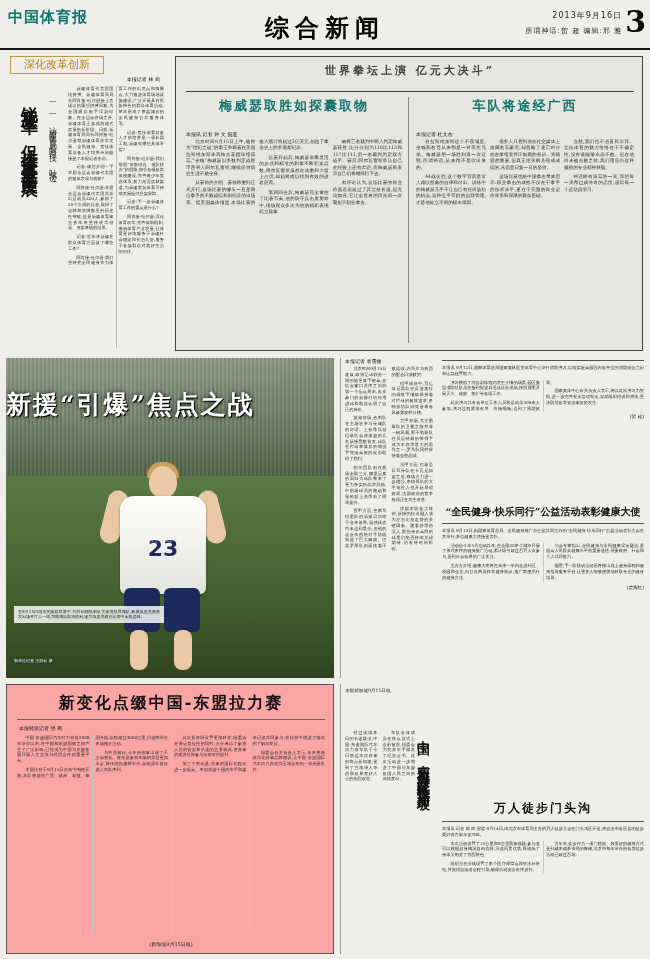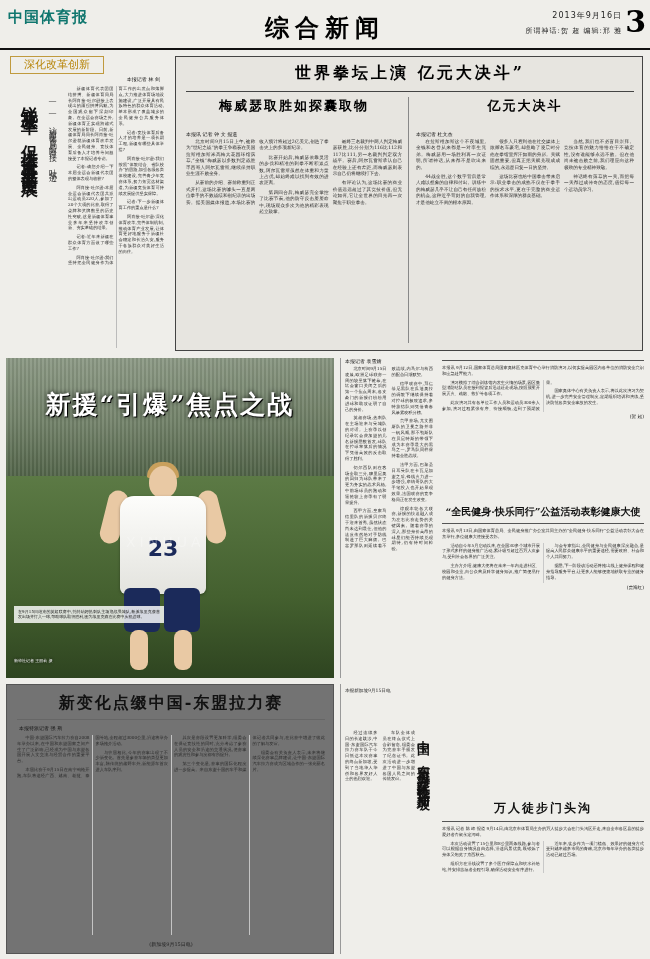--- a/index.html
+++ b/index.html
@@ -88,31 +88,31 @@
     column-count:2;column-gap:5px;column-rule:1px solid #bbb;
   }
   
   .boxbox{
     position:absolute;left:175px;top:56px;width:468px;height:295px;
     border:1px solid #444;background:#e7e5e0;box-sizing:border-box;
   }
   .boxbox .hdr{
     position:absolute;left:0;top:6px;width:468px;text-align:center;
     font-family:"DejaVu Serif","Liberation Serif",serif;
-    font-size:16px;font-weight:bold;letter-spacing:3px;color:#000000;
+    font-size:11px;font-weight:bold;letter-spacing:3px;color:#404040;
   }
   .boxbox .divider{
     position:absolute;left:10px;top:34px;width:448px;height:1px;background:#444;
   }
   .sub-a{position:absolute;left:10px;top:40px;width:216px;height:246px;}
   .sub-b{position:absolute;left:240px;top:40px;width:218px;height:246px;}
   .sub-sep{position:absolute;left:232px;top:40px;width:1px;height:246px;background:#888;}
   .sub-h{
     text-align:center;font-family:"DejaVu Serif","Liberation Serif",serif;
-    font-size:13px;font-weight:bold;letter-spacing:2px;color:#000000;margin-bottom:16px;
+    font-size:13px;font-weight:bold;letter-spacing:2px;color:#0f766e;margin-bottom:16px;
   }
   .sub-cols{column-count:3;column-gap:4px;height:214px;}
   
   .feature{
     position:absolute;left:6px;top:358px;width:328px;height:320px;
     background:#2d3a2c;overflow:hidden;
   }
   .photo{
     position:absolute;left:0;top:0;width:328px;height:320px;
     background:
@@ -163,21 +163,21 @@
     position:absolute;left:22px;top:138px;width:36px;height:44px;
     background:#1b2a5a;border-radius:6px;
   }
   .p-shortR{
     position:absolute;left:62px;top:138px;width:36px;height:44px;
     background:#1b2a5a;border-radius:6px;
   }
   .p-legL{position:absolute;left:28px;top:180px;width:18px;height:40px;background:#e9c9a4;border-radius:8px;}
   .p-legR{position:absolute;left:72px;top:180px;width:18px;height:40px;background:#e9c9a4;border-radius:8px;}
   .feature-title{
-    position:absolute;left:0;top:30px;width:328px;text-align:center;
+    position:absolute;left:0;top:30px;width:268px;
     font-family:"DejaVu Serif","Liberation Serif",serif;
     font-size:25px;font-weight:bold;color:#fff;letter-spacing:2px;
     text-shadow:0 0 5px rgba(0,0,0,.9),1px 1px 0 #000;
   }
   .feature-sub{
     position:absolute;left:0;top:62px;width:328px;text-align:center;
     font-family:"DejaVu Serif","Liberation Serif",serif;
     font-size:11px;color:#fff;letter-spacing:3px;
     text-shadow:0 0 4px rgba(0,0,0,.9);
   }
@@ -194,21 +194,21 @@
     font-size:4px;color:#f4f4f4;text-shadow:0 0 3px #000;
   }
   .wm{
     position:absolute;left:120px;top:176px;
     font-family:"DejaVu Sans","Liberation Sans",sans-serif;
     font-size:14px;color:rgba(255,255,255,.28);letter-spacing:4px;
   }
   
   .mid-art{
     position:absolute;left:6px;top:684px;width:328px;height:270px;
-    border:1px solid #555;box-sizing:border-box;background:#737373;
+    border:1px solid #555;box-sizing:border-box;background:#fca5a5;
   }
   .mid-h{
     position:absolute;left:0;top:8px;width:328px;text-align:center;
     font-family:"DejaVu Serif","Liberation Serif",serif;
     font-size:16px;font-weight:bold;letter-spacing:2px;color:#111;
   }
   .mid-rule{position:absolute;left:10px;top:34px;width:308px;height:1px;background:#666;}
   .mid-byline{position:absolute;left:12px;top:40px;font-size:5px;font-family:"DejaVu Serif","Liberation Serif",serif;color:#111;}
   .mid-cols{
     position:absolute;left:10px;top:50px;width:308px;height:200px;
@@ -298,21 +298,21 @@
           <p style="margin: 0px 0px 3px; text-indent: 2em;">比赛开始后,梅威瑟依靠灵活的步伐和精准的刺拳不断积累点数,阿尔瓦雷斯虽然在体重和力量上占优,却始终难以找到有效的进攻距离。</p>
           <p style="margin: 0px 0px 3px; text-indent: 2em;">第四回合后,梅威瑟完全掌控了比赛节奏,他的防守反击屡屡命中,现场观众多次为他的精彩表现起立鼓掌。</p>
           <p style="margin: 0px 0px 3px; text-indent: 2em;">最终三名裁判中两人判定梅威瑟获胜,比分分别为116比112和117比111,另一名裁判判定双方战平。赛后,阿尔瓦雷斯承认自己在经验上还有差距,而梅威瑟则表示自己仍将继续打下去。</p>
           <p style="margin: 0px 0px 3px; text-indent: 2em;">有评论认为,这场比赛的商业价值远远超过了其竞技价值,但无论如何,它让全世界的目光再一次聚焦于职业拳击。</p>
         </div>
     </div>
 
     <div class="sub-sep"></div>
 
     <div class="sub-b">
-      <div class="sub-h">亿元大决斗</div>
+      <div class="sub-h">车队将途经广西</div>
       <div class="byline">本报记者  杜文杰</div>
       <div class="sub-cols body-text" id="box-right">
           <p style="margin: 0px 0px 3px; text-indent: 2em;">在拉斯维加斯这个不夜城里,金钱和名誉从来都是一对孪生兄弟。梅威瑟用一场胜利再一次证明,所谓神话,从来都不是吹出来的。</p>
           <p style="margin: 0px 0px 3px; text-indent: 2em;">44战全胜,这个数字背后是常人难以想象的自律和付出。训练中的梅威瑟几乎不让自己有任何放松的机会,这种近乎苛刻的自我管理,才是他屹立不倒的根本原因。</p>
           <p style="margin: 0px 0px 3px; text-indent: 2em;">很多人只看到他在社交媒体上炫耀名车豪宅,却忽略了凌晨时分他在拳馆里挥汗如雨的身影。天赋固然重要,但真正把天赋兑现成成绩的,永远是日复一日的坚持。</p>
           <p style="margin: 0px 0px 3px; text-indent: 2em;">这场比赛也给中国拳击带来启示:职业拳击的成熟不仅在于拳手的技术水平,更在于完整的商业运作体系和深厚的群众基础。</p>
           <p style="margin: 0px 0px 3px; text-indent: 2em;">当然,我们也不必盲目崇拜。竞技体育的魅力恰恰在于不确定性,没有谁能够永远不败。但在他尚未被击败之前,我们理应向这种极致的专业精神致敬。</p>
           <p style="margin: 0px 0px 3px; text-indent: 2em;">神话终有落幕的一天,而把每一天都过成传奇的态度,值得每一个运动员学习。</p>
         </div>
     </div>

